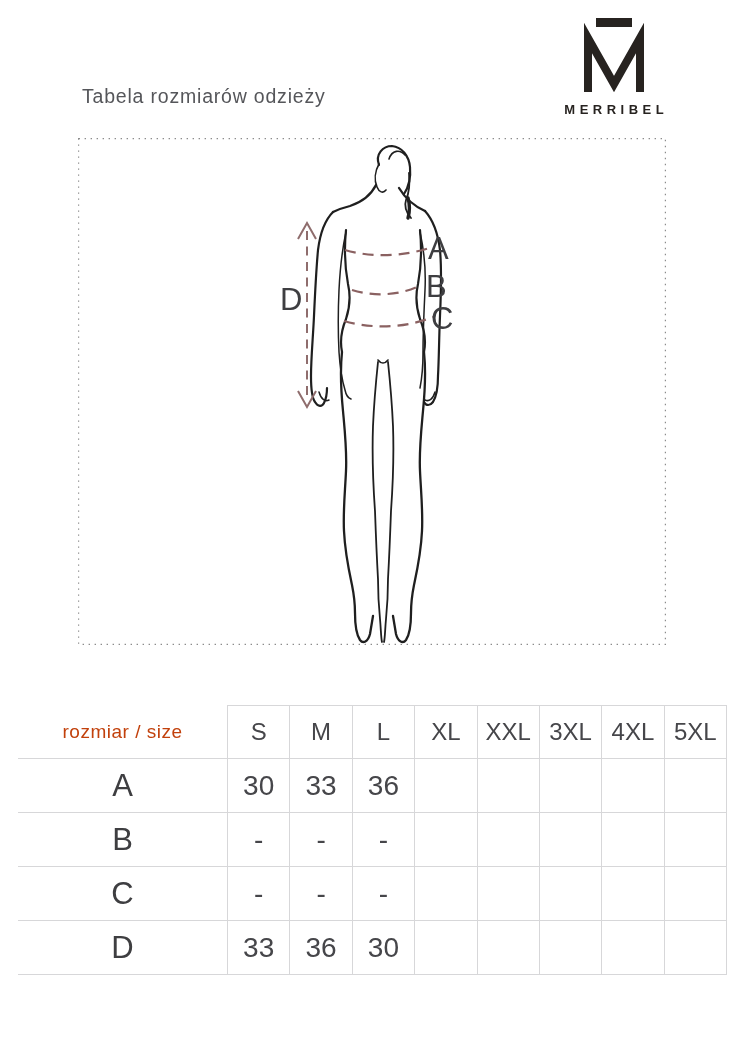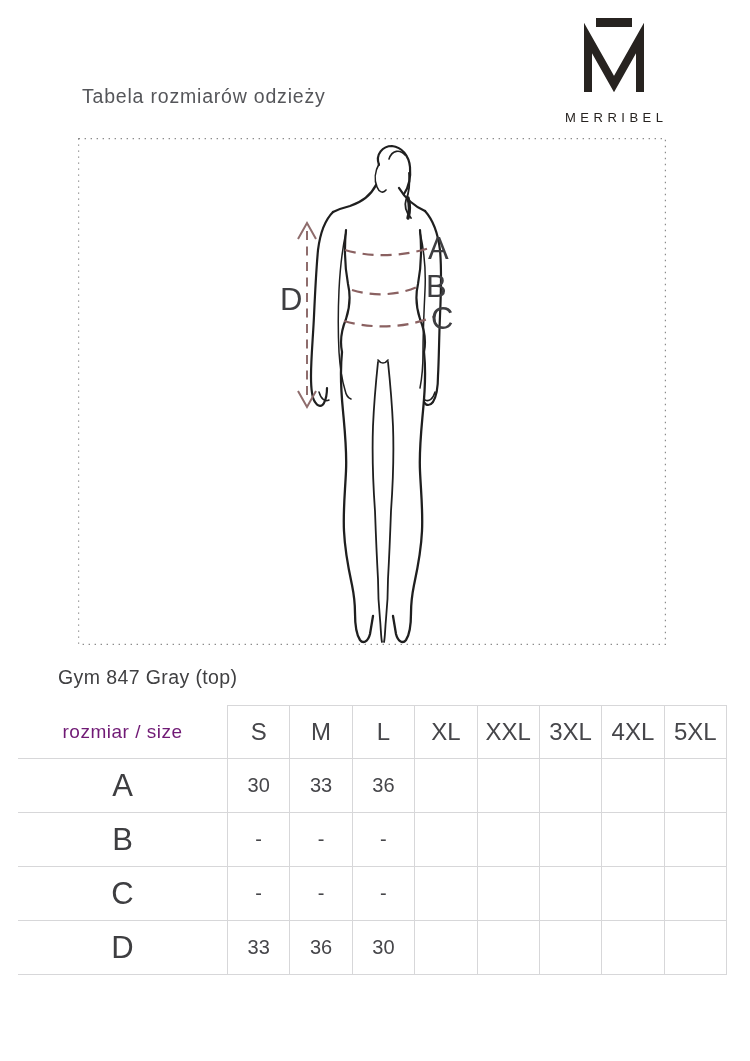--- a/index.html
+++ b/index.html
@@ -10,45 +10,45 @@
     --logo:#272320;
   }
   html,body{margin:0;padding:0;background:#fff;}
   .page{
     position:relative;width:750px;height:1061px;background:#ffffff;overflow:hidden;
     font-family:"Liberation Sans",sans-serif;color:var(--text);
   }
   
   .brand{position:absolute;left:534px;top:16px;width:160px;text-align:center;color:var(--logo);}
   .brand svg{display:block;margin:0 auto;}
-  .brand-name{margin-top:14px;font-size:13px;font-weight:400;letter-spacing:4.5px;padding-left:4.5px;color:var(--logo);}
+  .brand-name{margin-top:6px;font-size:13px;font-weight:700;letter-spacing:4.5px;padding-left:4.5px;color:var(--logo);}
   
   .titles{position:absolute;left:82px;top:85px;font-size:19.5px;font-weight:300;
           letter-spacing:0.8px;line-height:23px;color:#55565a;}
   
   .diagram-box{position:absolute;left:78px;top:138px;width:588px;height:507px;}
   .diagram-box svg{display:block;}
   .diagram-label{font-family:"Liberation Sans",sans-serif;font-weight:300;font-size:31px;fill:#3e3e41;}
   
   .product{position:absolute;left:58px;top:666px;font-size:19.5px;font-weight:400;
            letter-spacing:0.4px;color:#404042;}
   
   .size-table{position:absolute;left:18px;top:705px;width:709px;border-collapse:collapse;
               table-layout:fixed;color:var(--text);}
   .size-table th,.size-table td{padding:0;text-align:center;vertical-align:middle;
               font-weight:300;border-bottom:1.5px solid var(--table-border);}
   .size-table .size-col{border-left:1.5px solid var(--table-border);
                         border-right:1.5px solid var(--table-border);}
   .size-table thead .size-col{border-top:1.5px solid var(--table-border);}
   .size-table thead tr{height:53px;}
   .size-table tbody tr{height:54px;}
-  .corner{width:209px;font-size:19px;letter-spacing:0.5px;font-weight:300;color:#701a75;}
+  .corner{width:209px;font-size:19px;letter-spacing:0.5px;font-weight:300;color:#c2410c;}
   th.size-col{font-size:24px;}
   .row-label{font-size:31px;font-weight:300;color:#3e3e41;}
-  td.size-col{font-size:20px;}
+  td.size-col{font-size:28px;}
 </style>
 </head>
 <body>
 
 <div class="page">
 
   <div class="brand">
     <svg width="62" height="80" viewBox="0 0 62 80" aria-hidden="true">
       <rect x="13" y="2" width="36" height="9" fill="#272320"></rect>
       <path d="M 5,76 L 5,22 L 31,68 L 57,22 L 57,76" fill="none" stroke="#272320" stroke-width="8" stroke-linejoin="miter"></path>
@@ -104,21 +104,20 @@
         <path stroke="var(--arrow)" stroke-width="2" d="M 220,253 L 229,269 L 238,253"></path>
       </g>
 
       <text class="diagram-label" x="350" y="121">A</text>
       <text class="diagram-label" x="348" y="159">B</text>
       <text class="diagram-label" x="353" y="191">C</text>
       <text class="diagram-label" x="202" y="172">D</text>
     </svg>
   </div>
 
-  <div class="product">Gym 847 Gray (top)</div>
 
   <table class="size-table">
     <thead>
       <tr>
         <th class="corner">rozmiar / size</th>
       <th class="size-col">S</th>
           <th class="size-col">M</th>
           <th class="size-col">L</th>
           <th class="size-col">XL</th>
           <th class="size-col">XXL</th>

